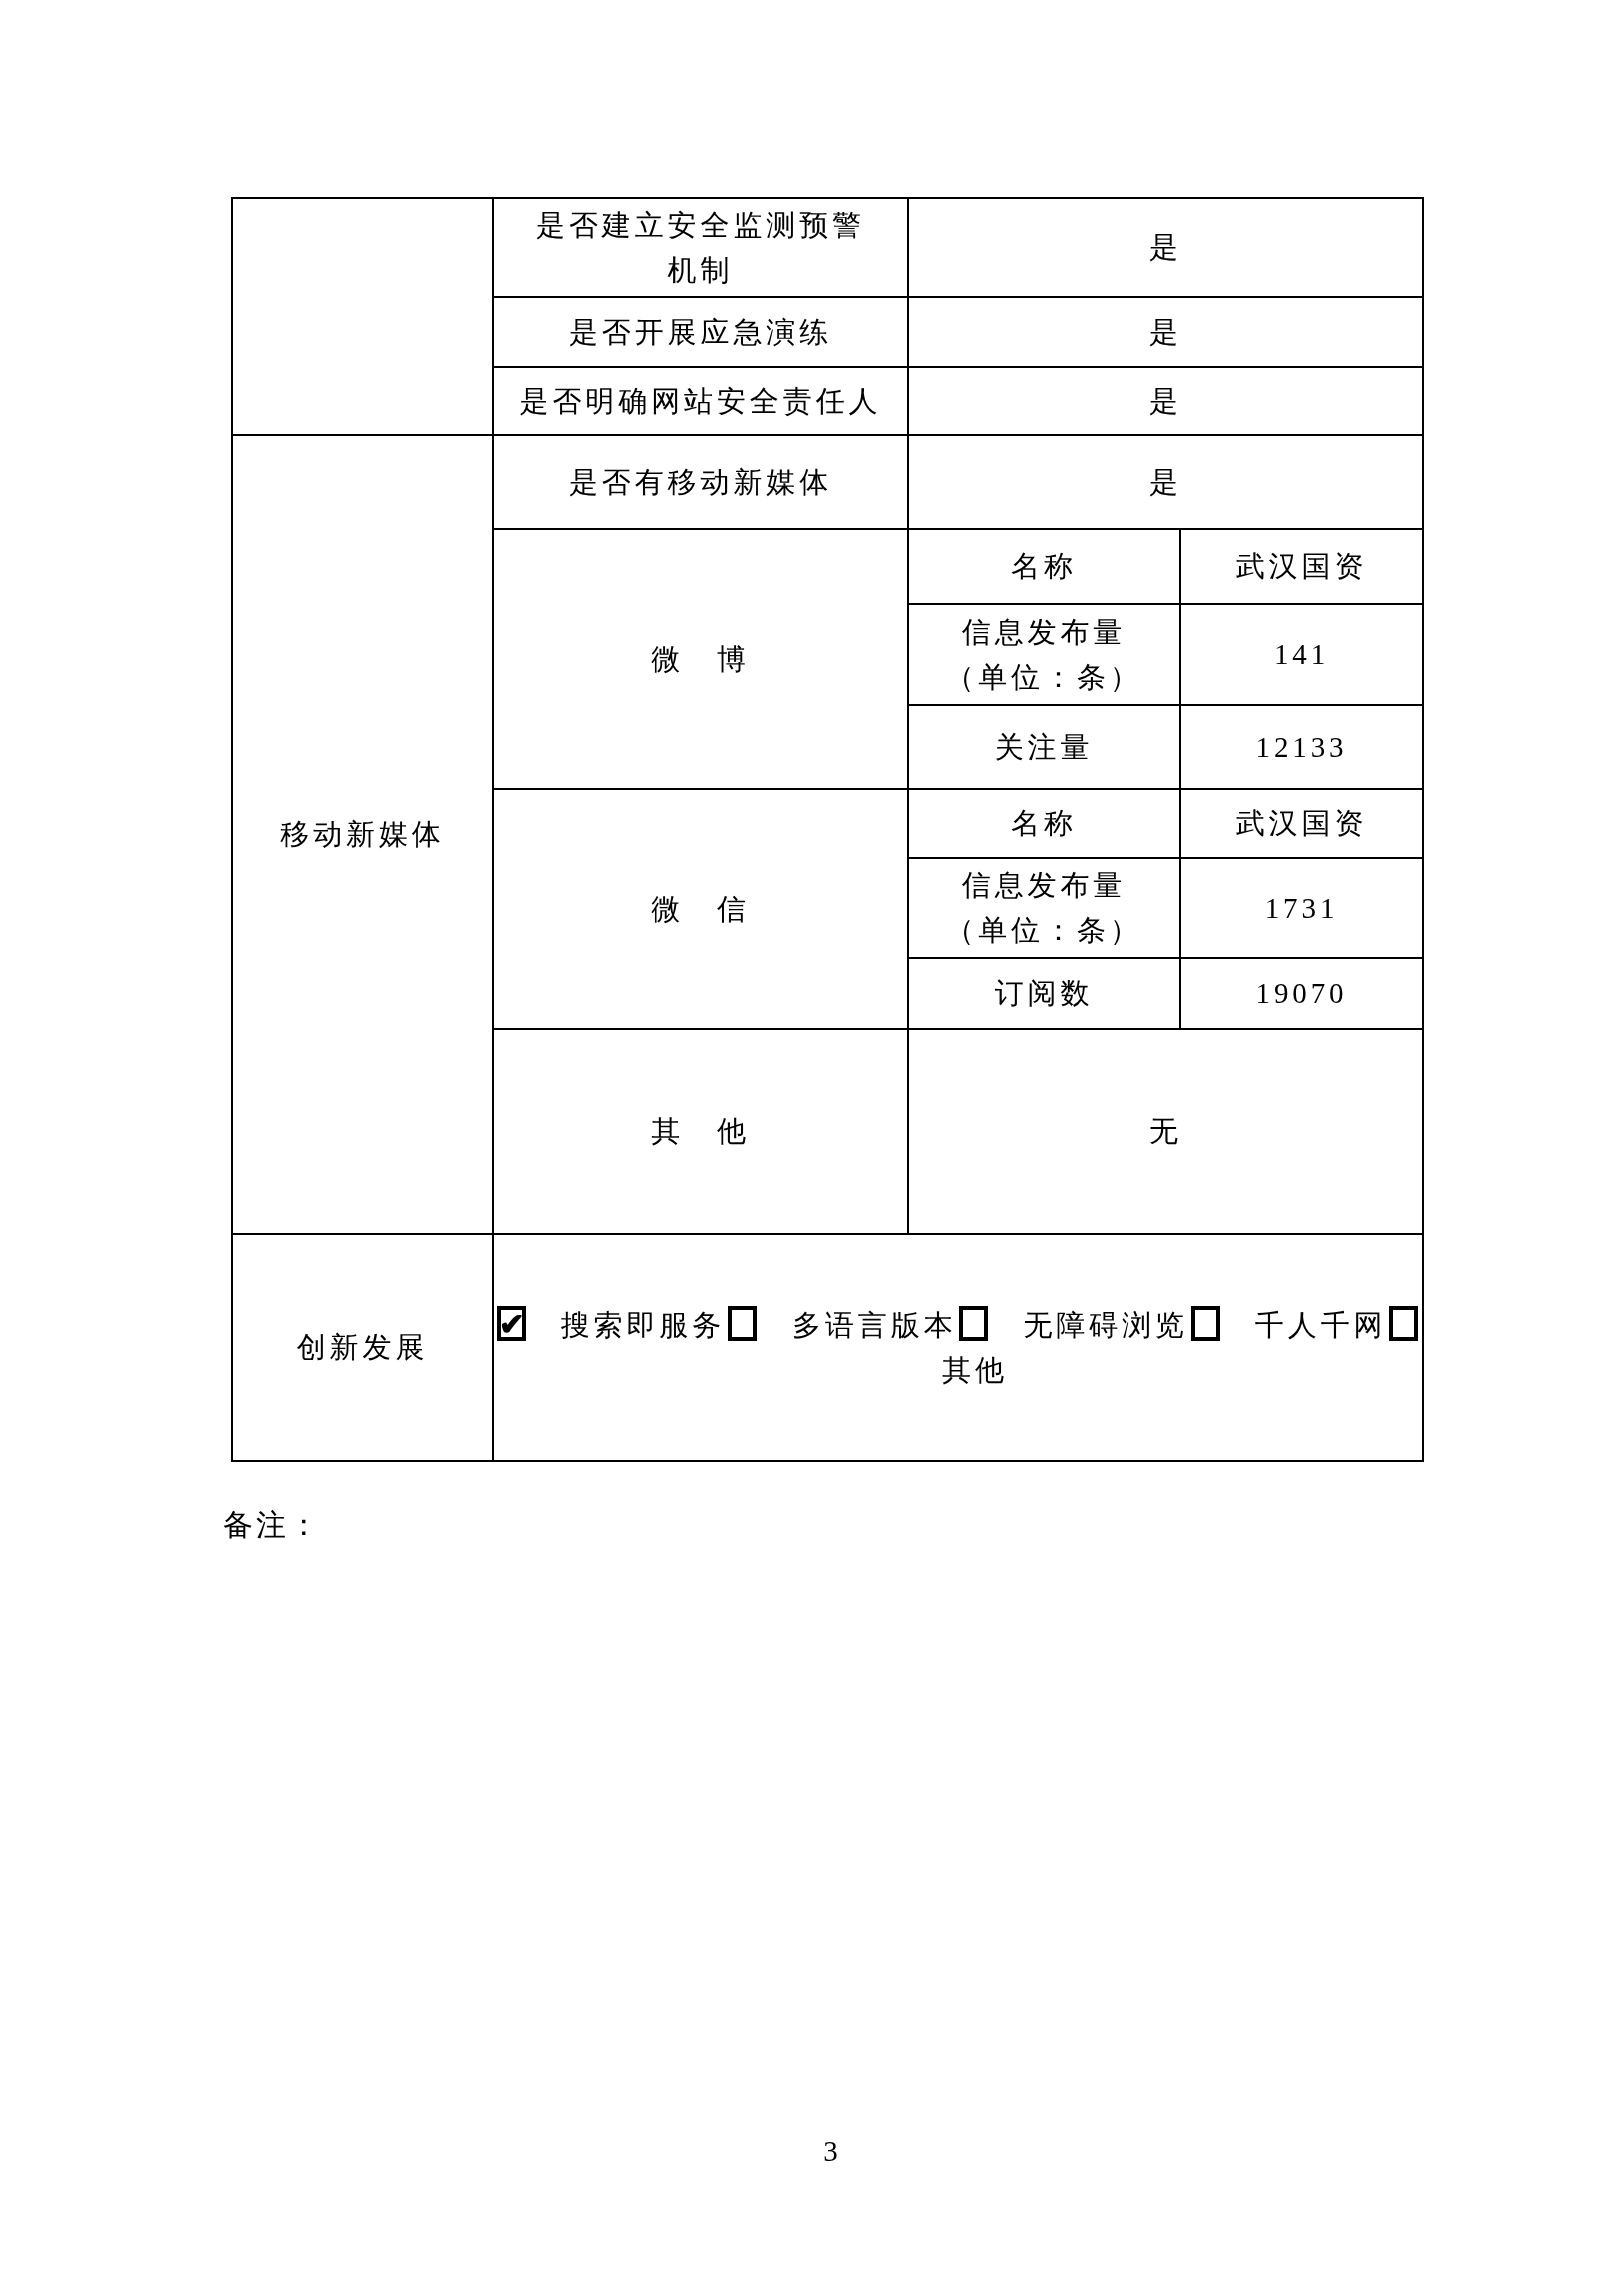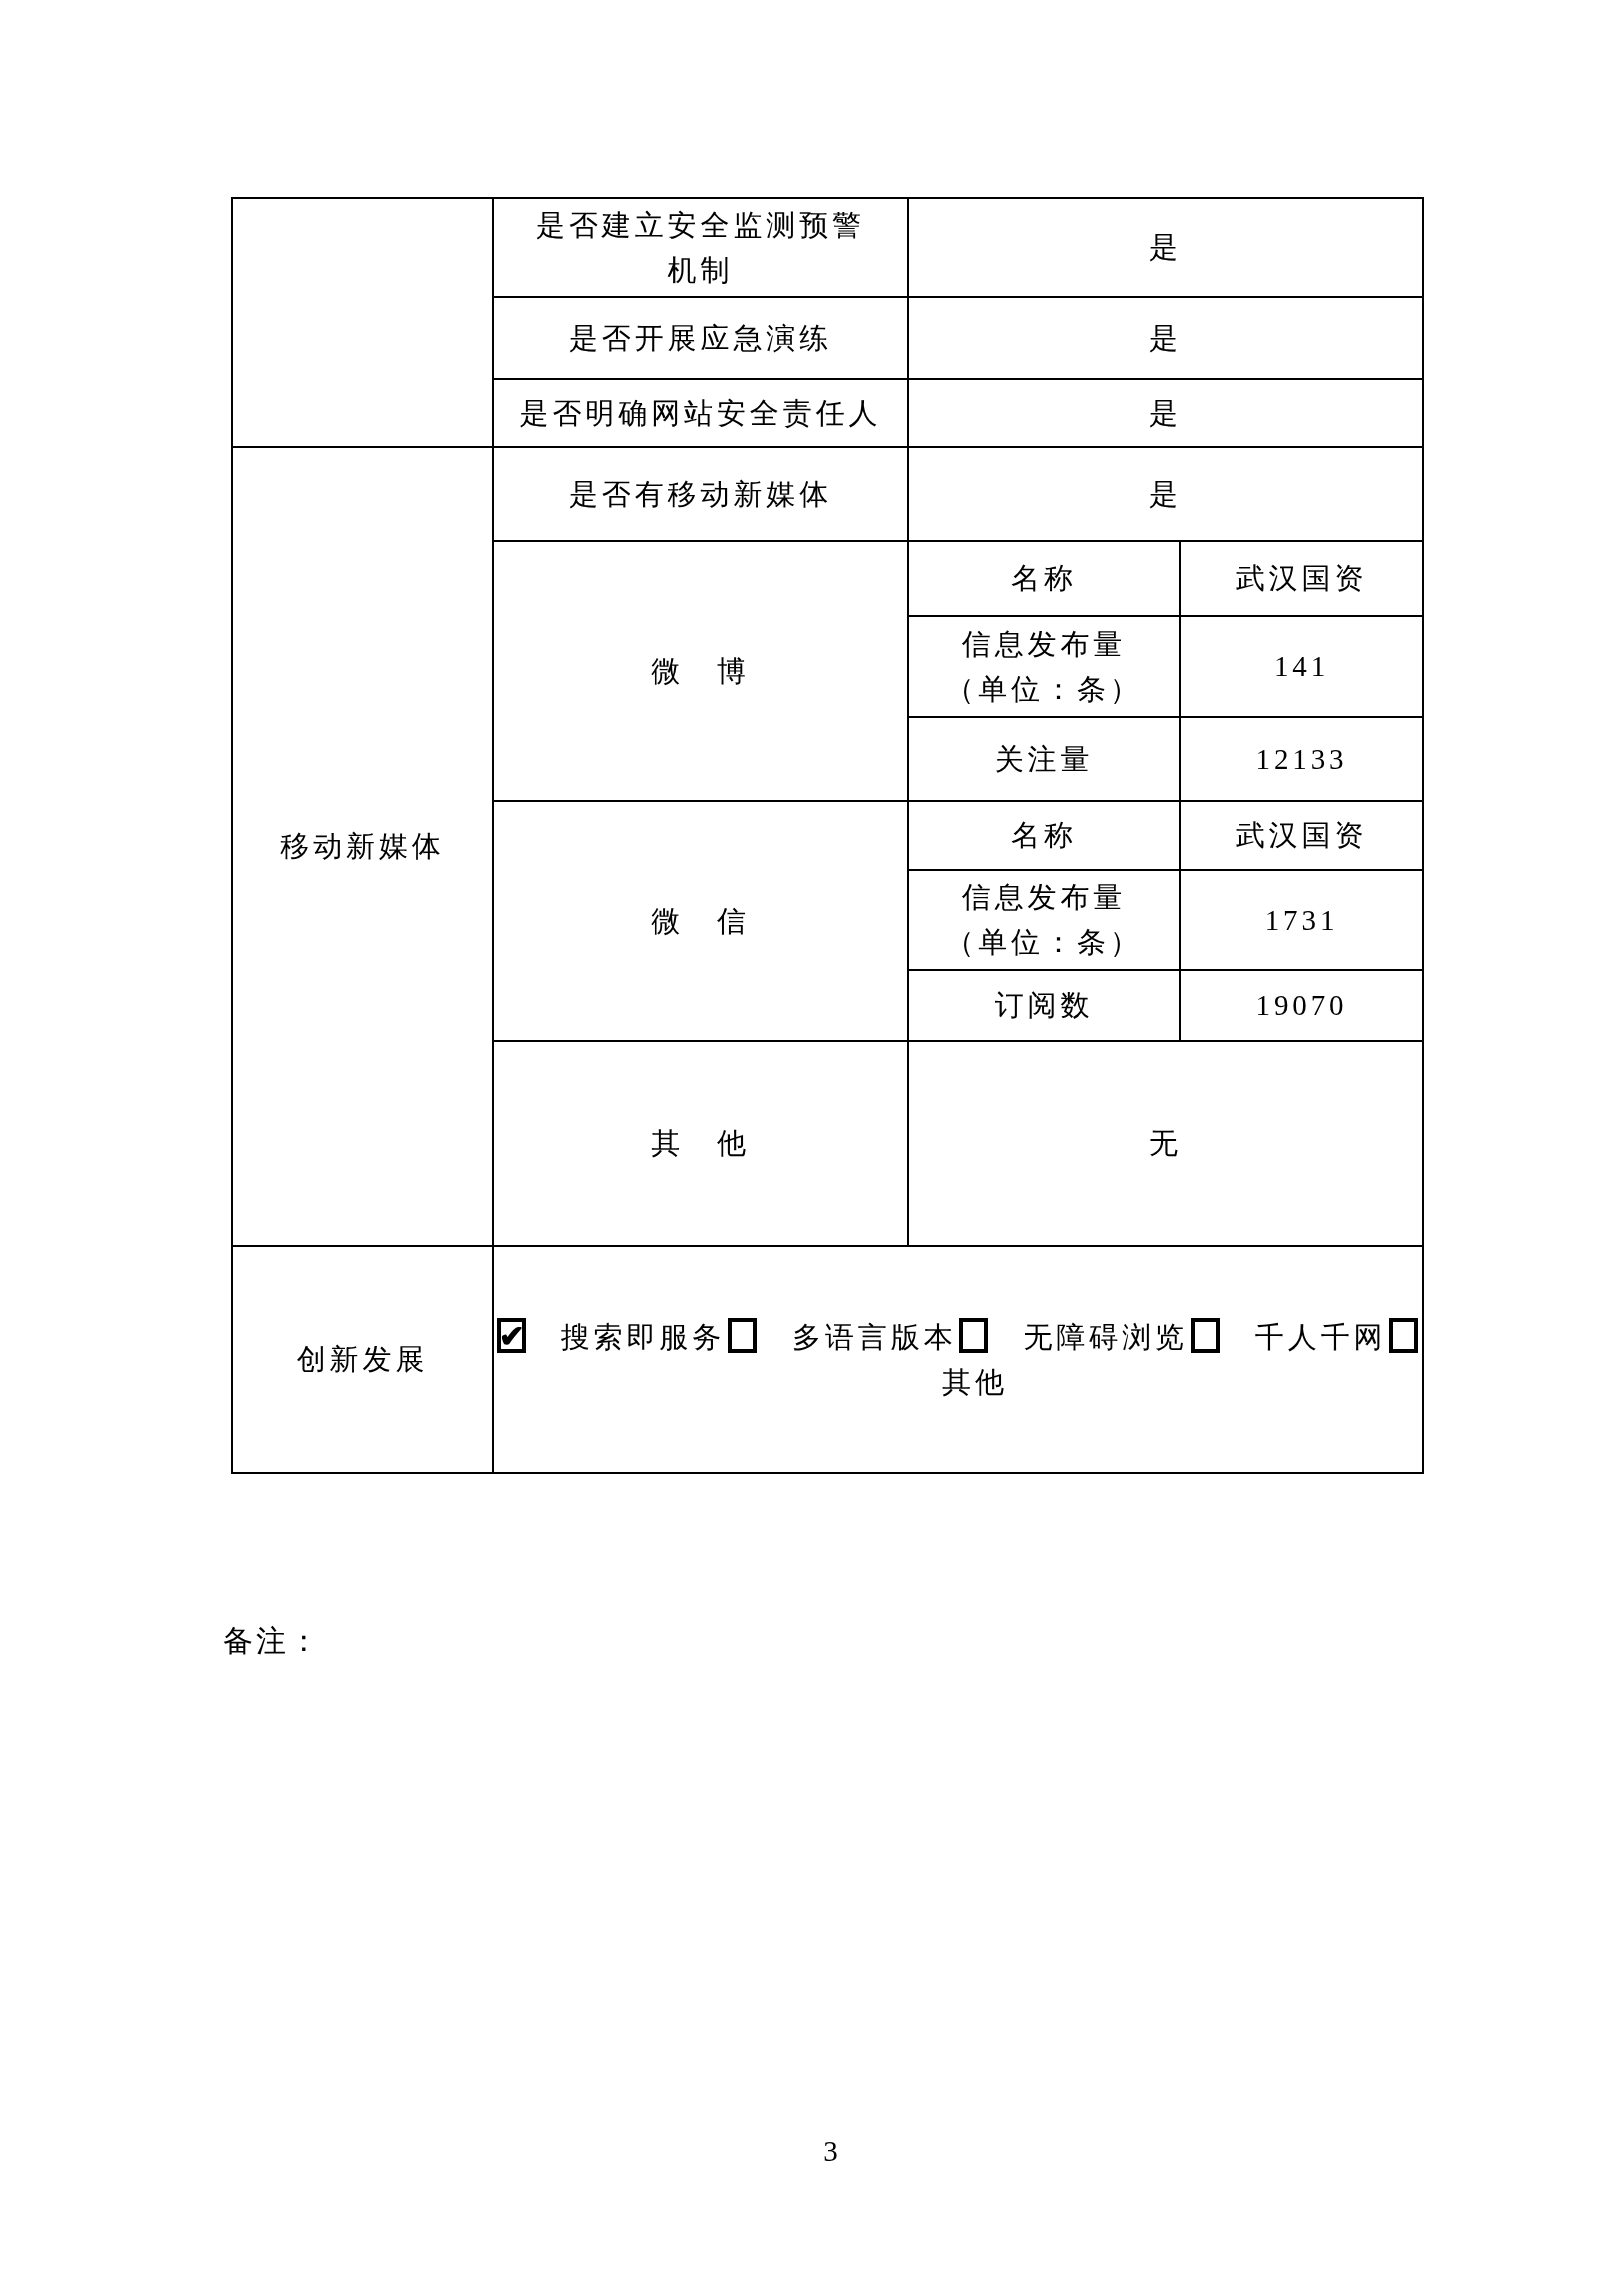--- a/index.html
+++ b/index.html
@@ -52,21 +52,21 @@
     top: -9.8px;
     font-size: 31px;
     font-weight: bold;
     letter-spacing: 0;
     color: #000;
   }
   .cb-label { letter-spacing: 3.9px; margin-left: 34px; }
   .notes {
     position: absolute;
     left: 223px;
-    top: 1621px;
+    top: 1505px;
     font-size: 30px;
     letter-spacing: 2.9px;
   }
   .page-number {
     position: absolute;
     left: 0;
     right: 0;
     top: 2135px;
     text-align: center;
     font-size: 29px;
@@ -84,21 +84,21 @@
       <col style="width:272px">
       <col style="width:243px">
     </colgroup>
     <tbody>
       <tr style="height:99px">
         <td rowspan="3"></td>
         <td>是否建立安全监测预警
 机制</td>
         <td colspan="2">是</td>
       </tr>
-      <tr style="height:82px">
+      <tr style="height:70px">
         <td>是否开展应急演练</td>
         <td colspan="2">是</td>
       </tr>
       <tr style="height:68px">
         <td>是否明确网站安全责任人</td>
         <td colspan="2">是</td>
       </tr>
       <tr style="height:94px">
         <td rowspan="8">移动新媒体</td>
         <td>是否有移动新媒体</td>

